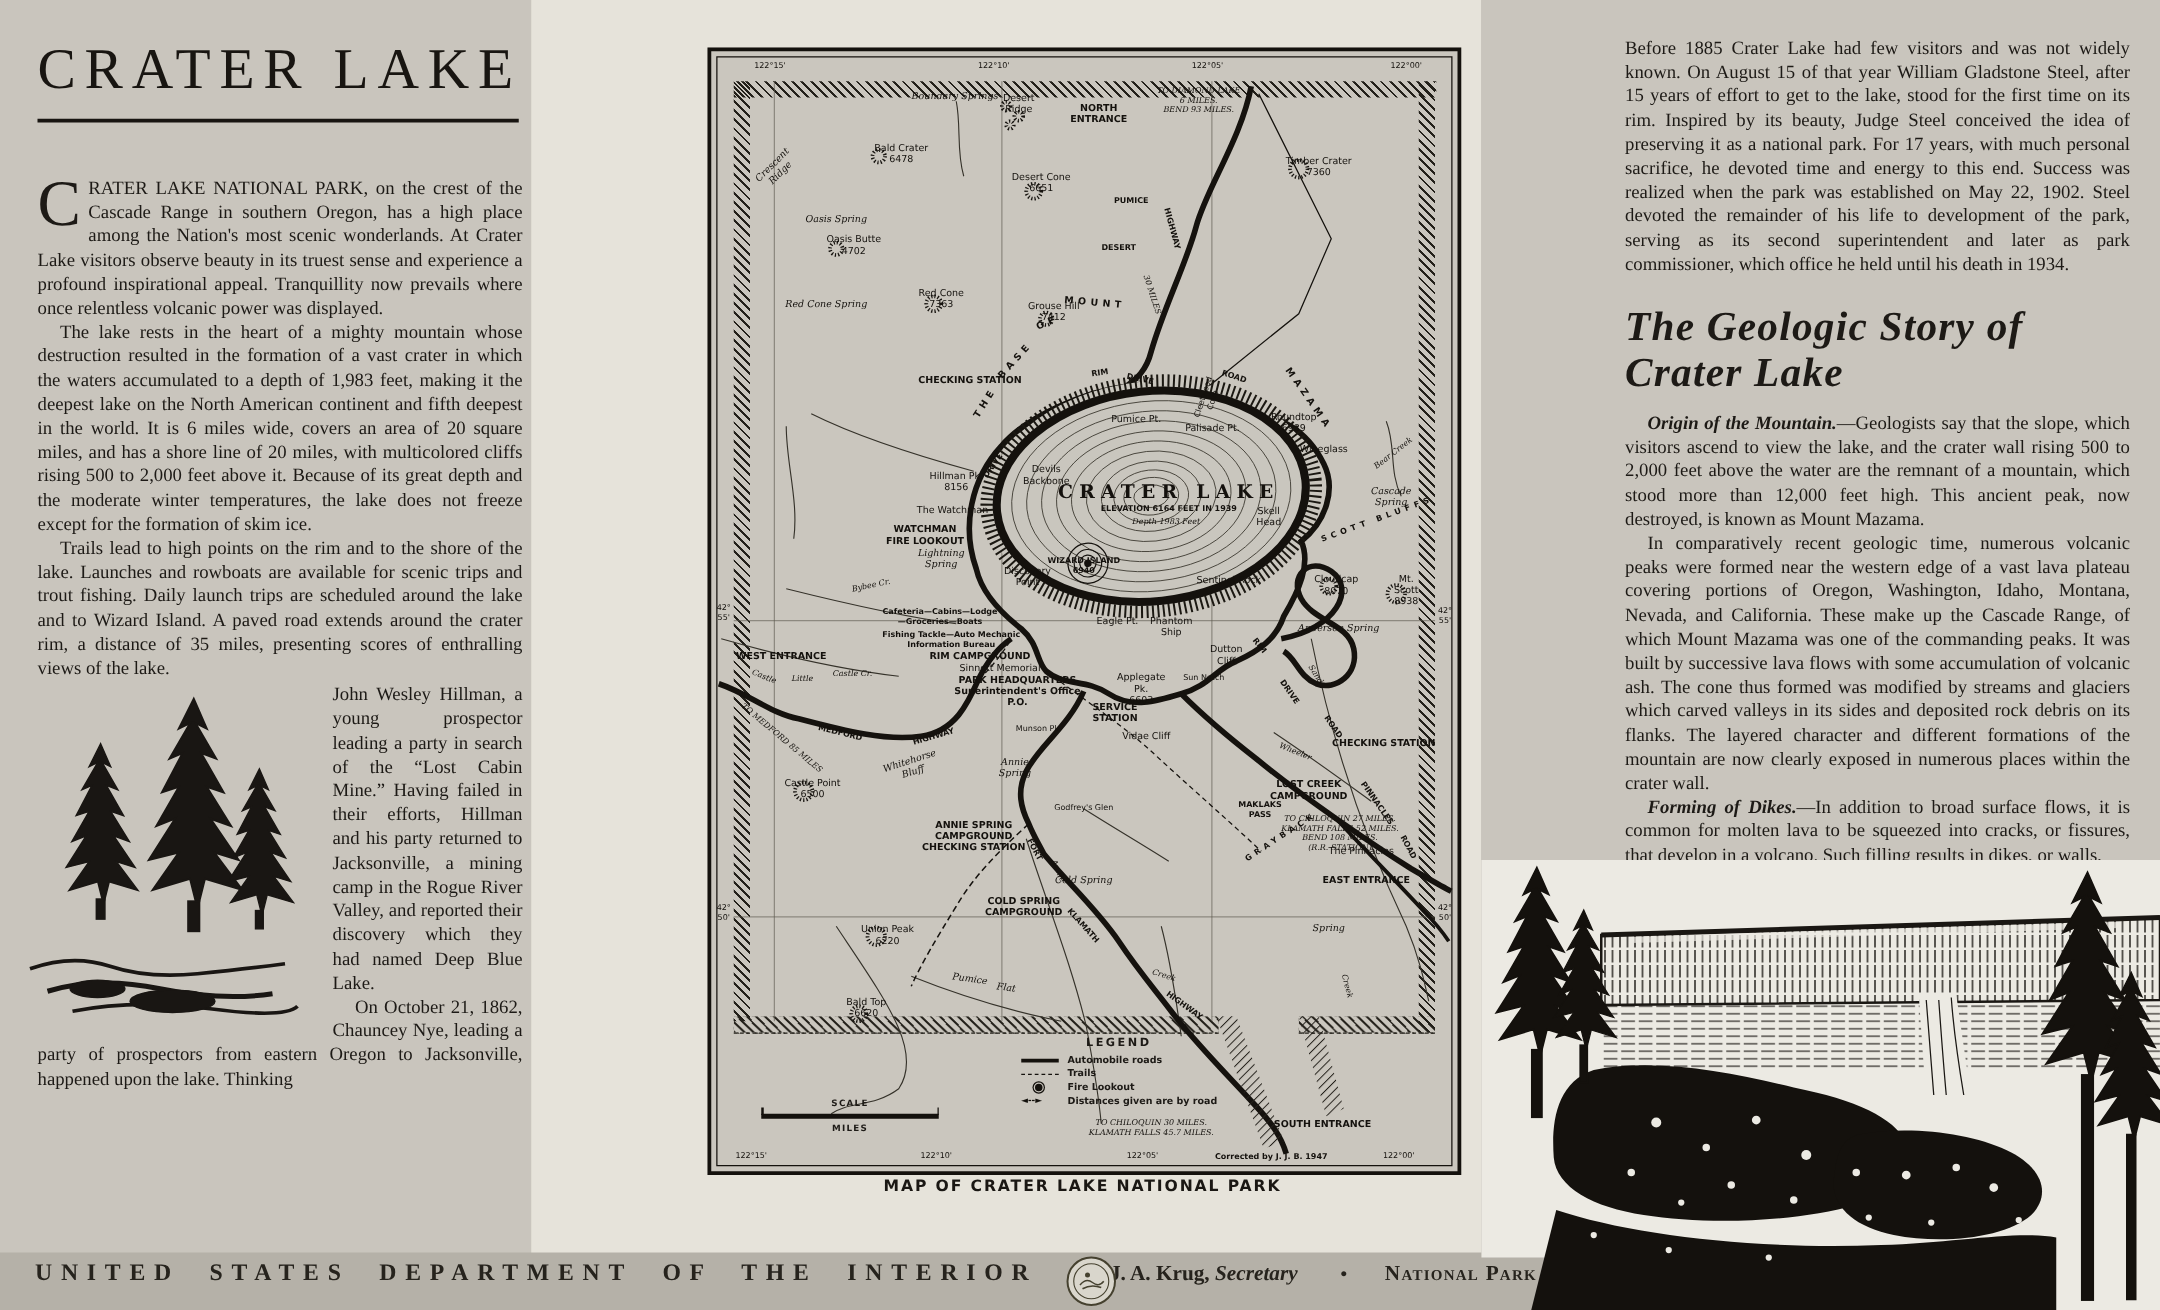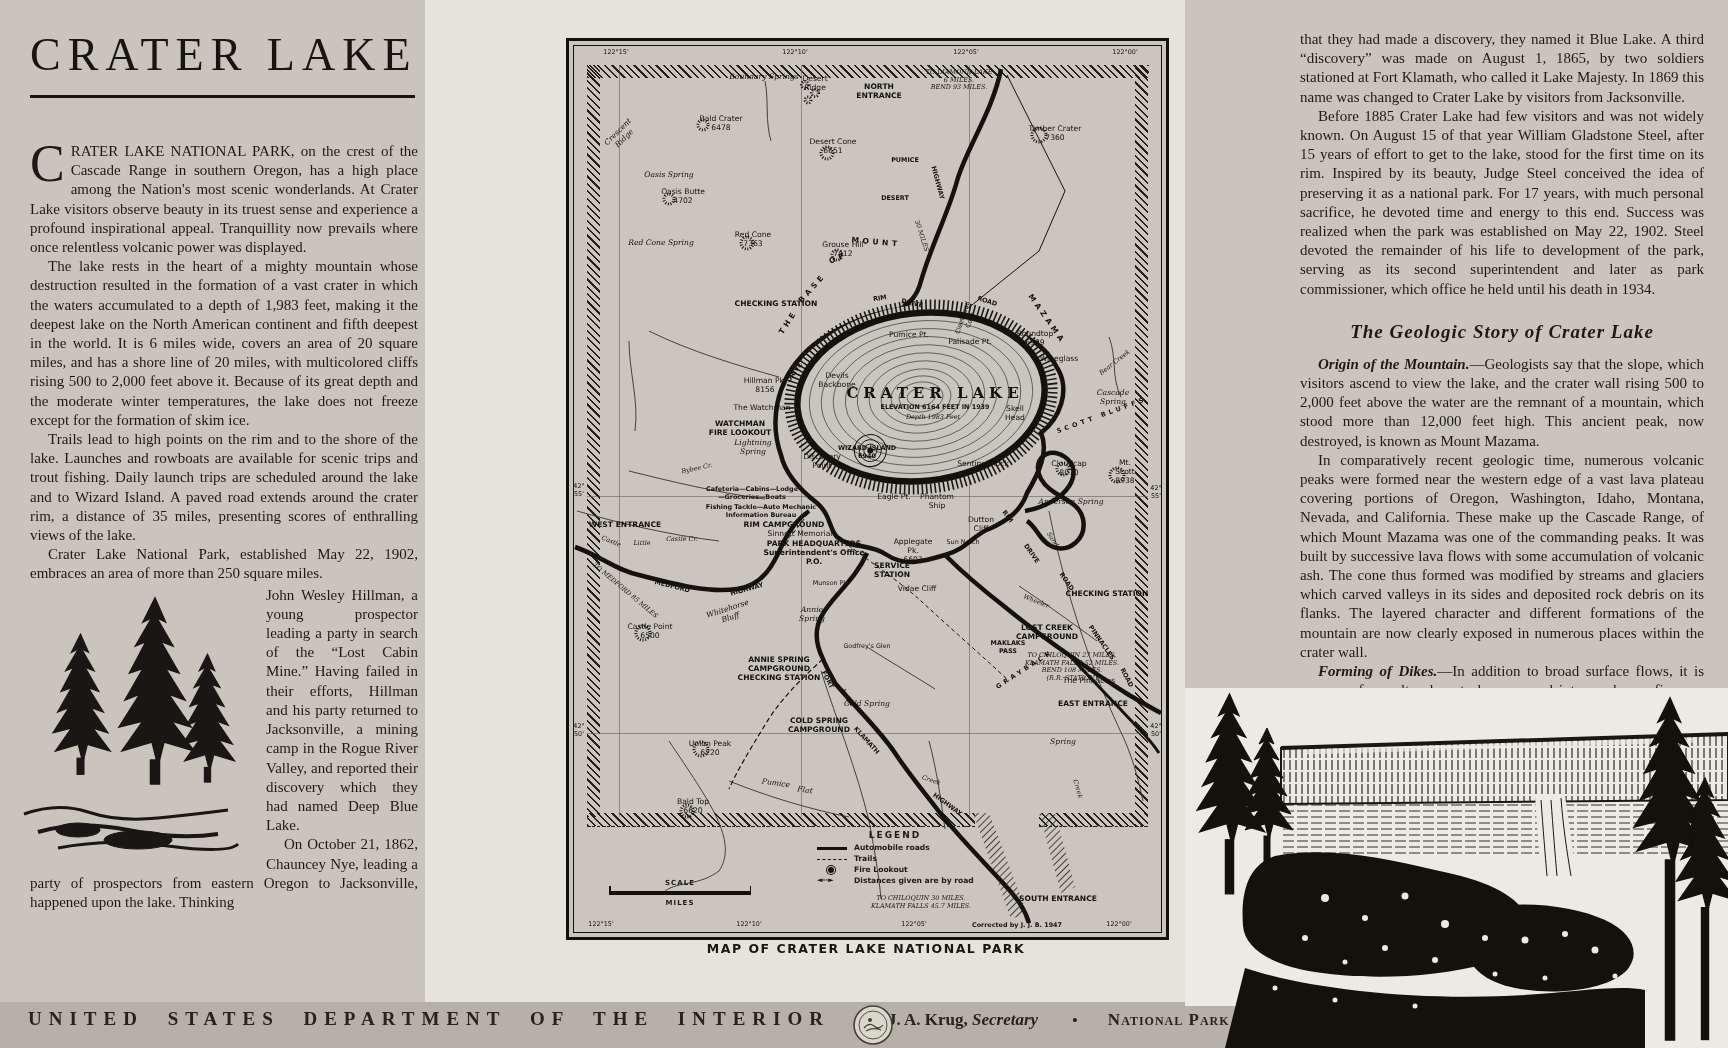--- a/index.html
+++ b/index.html
@@ -12,21 +12,21 @@
 
   
   .colL{position:absolute;left:30px;top:28px;width:388px;}
   .title1{font-size:46px;letter-spacing:7px;font-weight:normal;margin:0;color:#181511;}
   .title2{font-size:24px;letter-spacing:17px;margin:6px 0 0 2px;color:#181511;}
   .title-rule{border:0;border-top:3px solid #181511;margin:14px 0 0 0;width:385px;}
   .body-text{font-size:15px;line-height:19.2px;text-align:justify;margin:0 0 0 0;}
   .body-text + .body-text{text-indent:18px;}
   .colL .first-para{margin-top:44px;}
   .dropcap{float:left;font-size:52px;line-height:40px;padding:2px 6px 0 0;font-weight:normal;}
-  .sec-head{font-size:19px;font-weight:bold;font-style:italic;text-align:center;margin:22px 0 12px 0;letter-spacing:1px;}
+  .sec-head{font-size:33px;font-weight:bold;font-style:italic;margin:22px 0 12px 0;letter-spacing:1px;}
   .wrapzone{margin-top:2px;}
   .trees-float{float:left;width:238px;height:272px;margin:8px 10px 0 -12px;}
 
   
   .colR{position:absolute;left:1300px;top:30px;width:404px;}
 
   
   .map-frame{position:absolute;left:566px;top:38px;width:597px;height:896px;
              border:3.5px solid #14110d;background:#cac6be;box-sizing:content-box;}
   .map-inner-line{position:absolute;inset:4px;border:1px solid #14110d;pointer-events:none;}
@@ -77,21 +77,20 @@
   <div class="panel-left"></div>
   <div class="panel-center"></div>
   <div class="panel-right"></div>
 
   <div class="colL">
     <h1 class="title1">CRATER LAKE</h1>
     <hr class="title-rule">
     <p class="body-text first-para"><span class="dropcap">C</span><span>RATER LAKE NATIONAL PARK, on the crest of the Cascade Range in southern Oregon, has a high place among the Nation's most scenic wonderlands. At Crater Lake visitors observe beauty in its truest sense and experience a profound inspirational appeal. Tranquillity now prevails where once relentless volcanic power was displayed.</span></p>
     <p class="body-text">The lake rests in the heart of a mighty mountain whose destruction resulted in the formation of a vast crater in which the waters accumulated to a depth of 1,983 feet, making it the deepest lake on the North American continent and fifth deepest in the world. It is 6 miles wide, covers an area of 20 square miles, and has a shore line of 20 miles, with multicolored cliffs rising 500 to 2,000 feet above it. Because of its great depth and the moderate winter temperatures, the lake does not freeze except for the formation of skim ice.</p>
     <p class="body-text">Trails lead to high points on the rim and to the shore of the lake. Launches and rowboats are available for scenic trips and trout fishing. Daily launch trips are scheduled around the lake and to Wizard Island. A paved road extends around the crater rim, a distance of 35 miles, presenting scores of enthralling views of the lake.</p>
-    <p class="body-text">Crater Lake National Park, established May 22, 1902, embraces an area of more than 250 square miles.</p>
     <div class="wrapzone">
       <div class="trees-float">
         <svg width="238" height="272" viewBox="0 0 238 272">
           <g fill="#191613" stroke="#191613">
             <g transform="translate(28,40) scale(1.15)">
               <polygon points="30,0 37,16 31,13 42,32 34,29 46,50 37,47 50,68 39,64 54,86 41,82 56,102 36,96 32,112 28,96 8,102 22,82 6,86 20,64 10,68 22,47 13,50 24,29 17,32 28,13 22,16"></polygon>
               <rect x="27" y="108" width="6" height="14"></rect>
             </g>
             <g transform="translate(92,4) scale(1.5)">
               <polygon points="30,0 37,16 31,13 42,32 34,29 46,50 37,47 50,68 39,64 54,86 41,82 56,102 36,96 32,112 28,96 8,102 22,82 6,86 20,64 10,68 22,47 13,50 24,29 17,32 28,13 22,16"></polygon>
@@ -409,21 +408,20 @@
     </div>
     <div class="scale-box">
       <div class="scale-label">SCALE</div>
       <div class="scale-bar"></div>
       <div class="scale-label">MILES</div>
     </div>
   </div>
   <div class="map-caption">MAP OF CRATER LAKE NATIONAL PARK</div>
 
   <div class="colR">
-    <p class="body-text">that they had made a discovery, they named it Blue Lake. A third “discovery” was made on August 1, 1865, by two soldiers stationed at Fort Klamath, who called it Lake Majesty. In 1869 this name was changed to Crater Lake by visitors from Jacksonville.</p>
     <p class="body-text">Before 1885 Crater Lake had few visitors and was not widely known. On August 15 of that year William Gladstone Steel, after 15 years of effort to get to the lake, stood for the first time on its rim. Inspired by its beauty, Judge Steel conceived the idea of preserving it as a national park. For 17 years, with much personal sacrifice, he devoted time and energy to this end. Success was realized when the park was established on May 22, 1902. Steel devoted the remainder of his life to development of the park, serving as its second superintendent and later as park commissioner, which office he held until his death in 1934.</p>
     <h2 class="sec-head">The Geologic Story of Crater Lake</h2>
     <p class="body-text" style="text-indent:18px;"><b><i><span>Origin of the Mountain.</span></i></b><span>—Geologists say that the slope, which visitors ascend to view the lake, and the crater wall rising 500 to 2,000 feet above the water are the remnant of a mountain, which stood more than 12,000 feet high. This ancient peak, now destroyed, is known as Mount Mazama.</span></p>
     <p class="body-text">In comparatively recent geologic time, numerous volcanic peaks were formed near the western edge of a vast lava plateau covering portions of Oregon, Washington, Idaho, Montana, Nevada, and California. These make up the Cascade Range, of which Mount Mazama was one of the commanding peaks. It was built by successive lava flows with some accumulation of volcanic ash. The cone thus formed was modified by streams and glaciers which carved valleys in its sides and deposited rock debris on its flanks. The layered character and different formations of the mountain are now clearly exposed in numerous places within the crater wall.</p>
     <p class="body-text" style="text-indent:18px;"><b><i><span>Forming of Dikes.</span></i></b><span>—In addition to broad surface flows, it is common for molten lava to be squeezed into cracks, or fissures, that develop in a volcano. Such filling results in dikes, or walls,</span></p>
   </div>
 
   <div class="ill-right">
     <svg width="543" height="360" viewBox="0 0 543 360">
       <defs>

